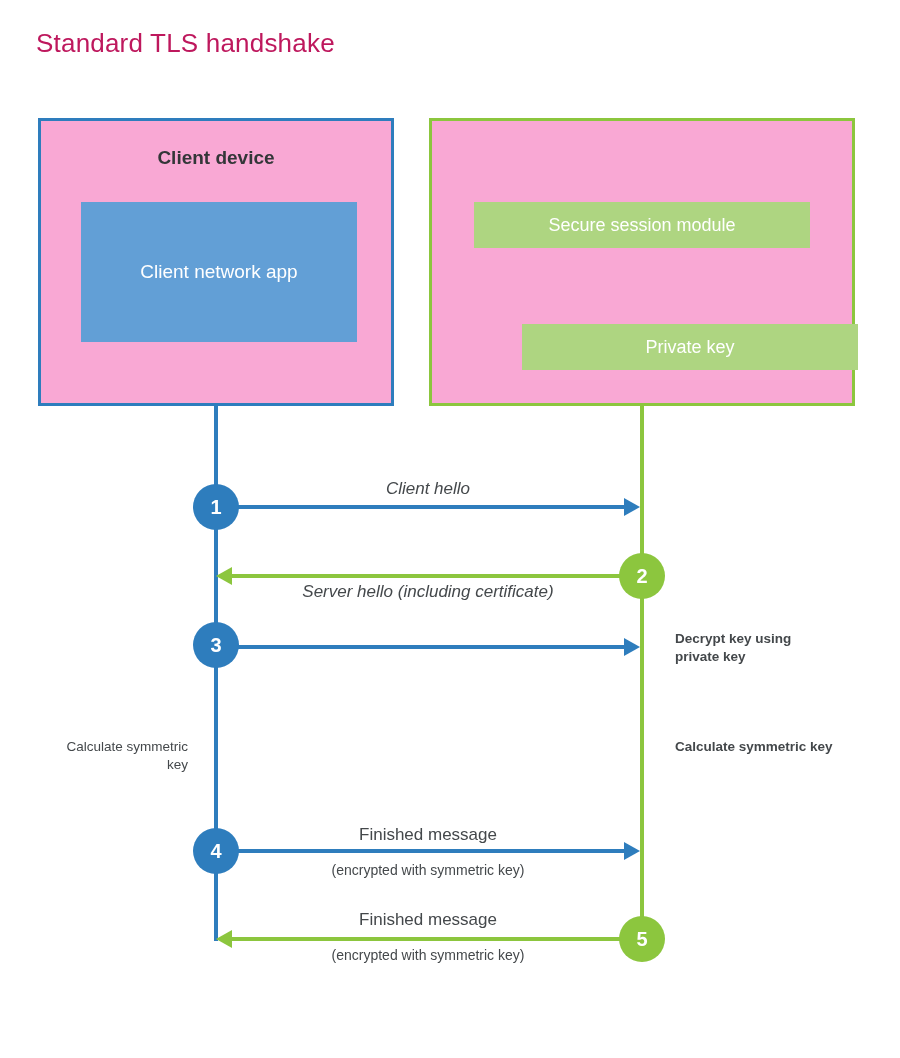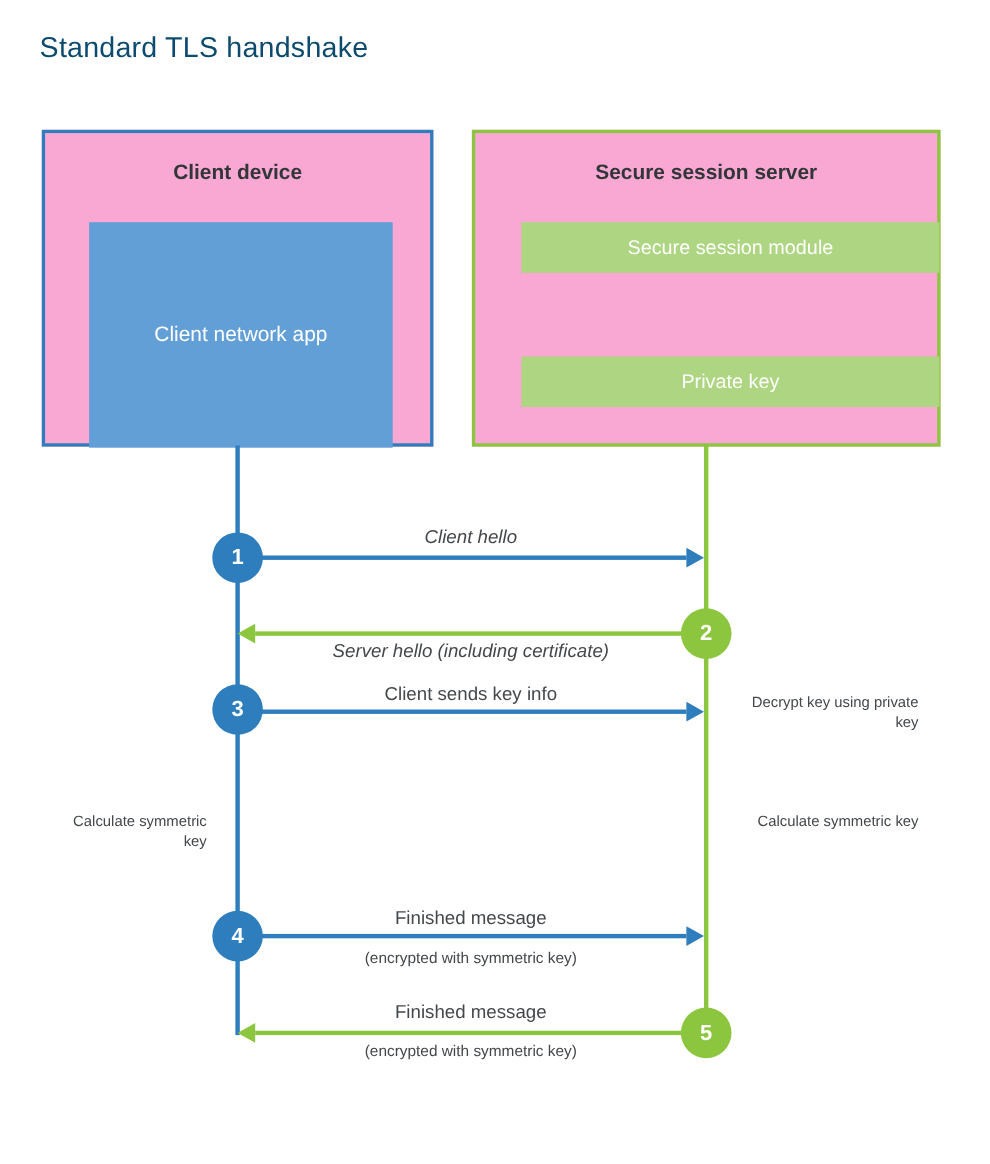--- a/index.html
+++ b/index.html
@@ -19,21 +19,21 @@
     overflow: hidden;
   }
 
   
   #diagram-title {
     position: absolute;
     left: 36px;
     top: 28px;
     font-size: 26px;
     font-weight: 300;
-    color: #0c4a6e;
+    color: #be185d;
     letter-spacing: 0.2px;
     white-space: nowrap;
   }
 
   
   .party-box {
     position: absolute;
     background: #f9a8d4;
     box-sizing: border-box;
   }
@@ -61,53 +61,53 @@
     font-weight: bold;
     color: #333638;
   }
 
   
   #client-app-block {
     position: absolute;
     left: 40px;
     top: 81px;
     width: 276px;
-    height: 205px;
+    height: 140px;
     background: #629fd6;
     color: #ffffff;
     font-size: 19px;
     font-weight: 300;
     display: flex;
     align-items: center;
     justify-content: center;
     text-align: center;
     line-height: 1.35;
     padding: 0 10px;
     box-sizing: border-box;
   }
 
   
   .server-block {
     position: absolute;
     left: 42px;
-    width: 380px;
+    width: 336px;
     height: 46px;
     background: #aed581;
     color: #ffffff;
     font-size: 18px;
     font-weight: 300;
     display: flex;
     align-items: center;
     justify-content: center;
     text-align: center;
     box-sizing: border-box;
   }
   #server-block-0 { top: 81px; }
   #server-block-1 { top: 142px; }
-  #server-block-2 { top: 203px; }
+  #server-block-2 { top: 203px; margin-left: 48px; }
 
   
   .lifeline {
     position: absolute;
     width: 4px;
   }
   #client-lifeline {
     left: 214px;
     top: 405px;
     height: 536px;
@@ -182,36 +182,35 @@
 
   
   .annotation {
     position: absolute;
     font-size: 13.5px;
     font-weight: 300;
     color: #44484b;
     line-height: 1.35;
   }
   .annotation.left-side { text-align: right; }
-  .annotation.right-side { text-align: right; }
+  .annotation.right-side { text-align: left; font-weight: bold; }
 </style>
 </head>
 <body>
 
 <div id="canvas">
 
   <div id="diagram-title">Standard TLS handshake</div>
 
   <div id="client-box" class="party-box">
     <div class="party-title">Client device</div>
     <div id="client-app-block">Client network app</div>
   </div>
 
   <div id="server-box" class="party-box">
-    <div class="party-title">Secure session server</div>
     <div id="server-block-0" class="server-block">Secure session module</div>
     <div id="server-block-2" class="server-block">Private key</div>
   </div>
 
   <div id="client-lifeline" class="lifeline"></div>
   <div id="server-lifeline" class="lifeline"></div>
 
   <div class="msg" style="left:216px; top:505px; width:424px;">
     <div class="msg-line blue" style="left:0; width:408px;"></div>
     <div class="arrowhead right blue" style="left:408px;"></div>
@@ -223,21 +222,20 @@
     <div class="msg-line green" style="left:16px; width:408px;"></div>
     <div class="arrowhead left green" style="left:0;"></div>
   </div>
   <div class="msg-label" style="left:278px; top:582px; width:300px;font-style:italic;">Server hello (including certificate)</div>
   <div class="step-circle green" style="left:619px; top:553px;">2</div>
 
   <div class="msg" style="left:216px; top:645px; width:424px;">
     <div class="msg-line blue" style="left:0; width:408px;"></div>
     <div class="arrowhead right blue" style="left:408px;"></div>
   </div>
-  <div class="msg-label" style="left:278px; top:621px; width:300px;">Client sends key info</div>
   <div class="step-circle blue" style="left:193px; top:622px;">3</div>
 
   <div class="annotation right-side" style="left:675px; top:630px; width:160px;">Decrypt key using private key</div>
 
   <div class="annotation left-side" style="left:60px; top:738px; width:128px;">Calculate symmetric key</div>
   <div class="annotation right-side" style="left:675px; top:738px; width:160px;">Calculate symmetric key</div>
 
   <div class="msg" style="left:216px; top:849px; width:424px;">
     <div class="msg-line blue" style="left:0; width:408px;"></div>
     <div class="arrowhead right blue" style="left:408px;"></div>

